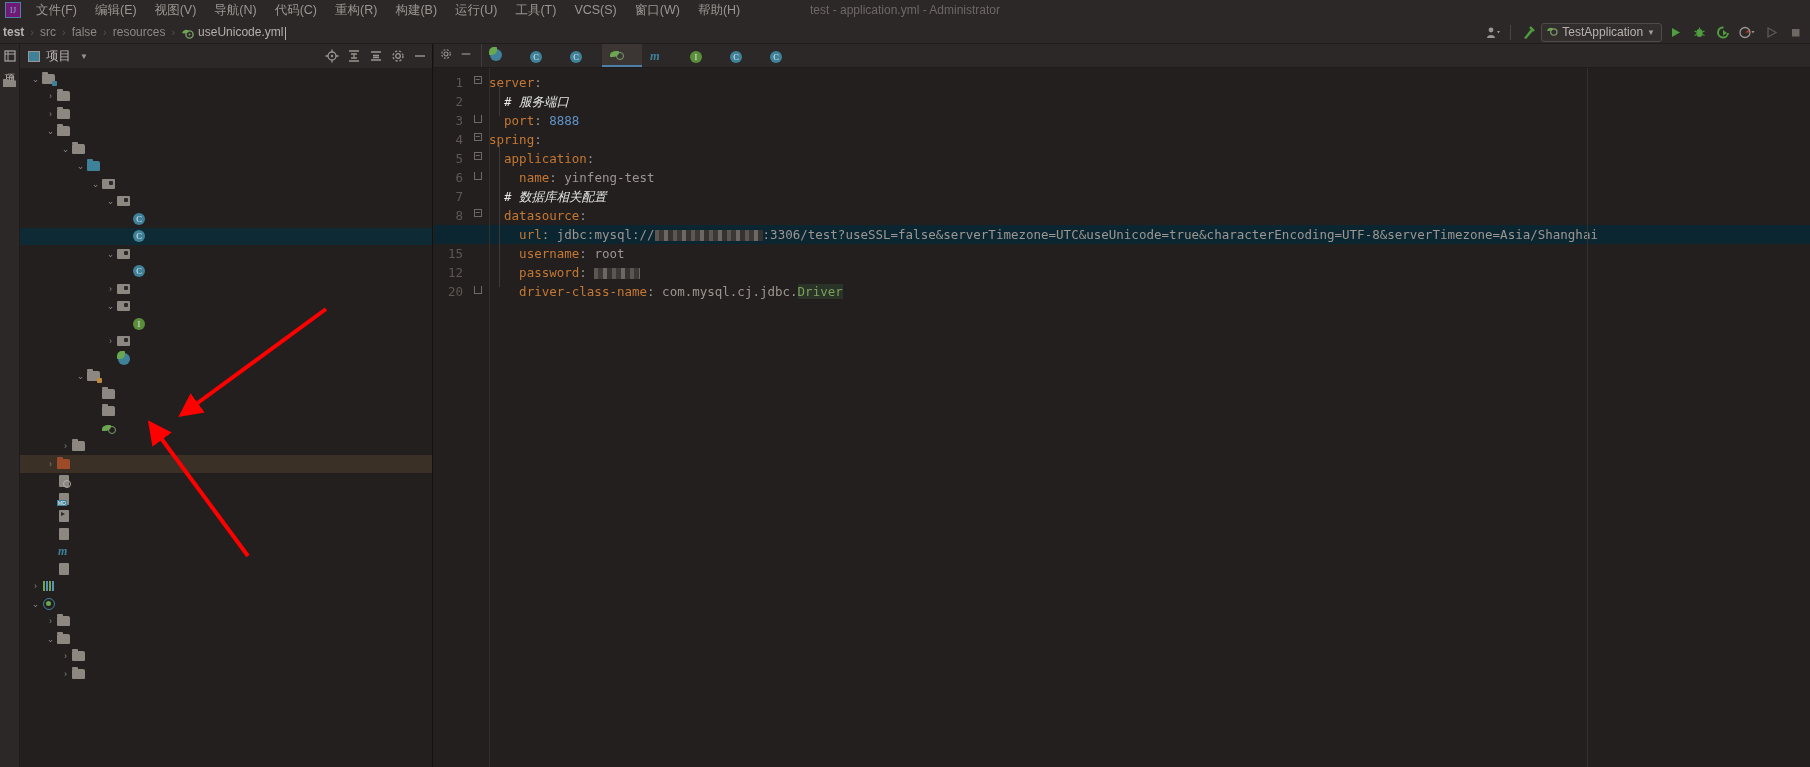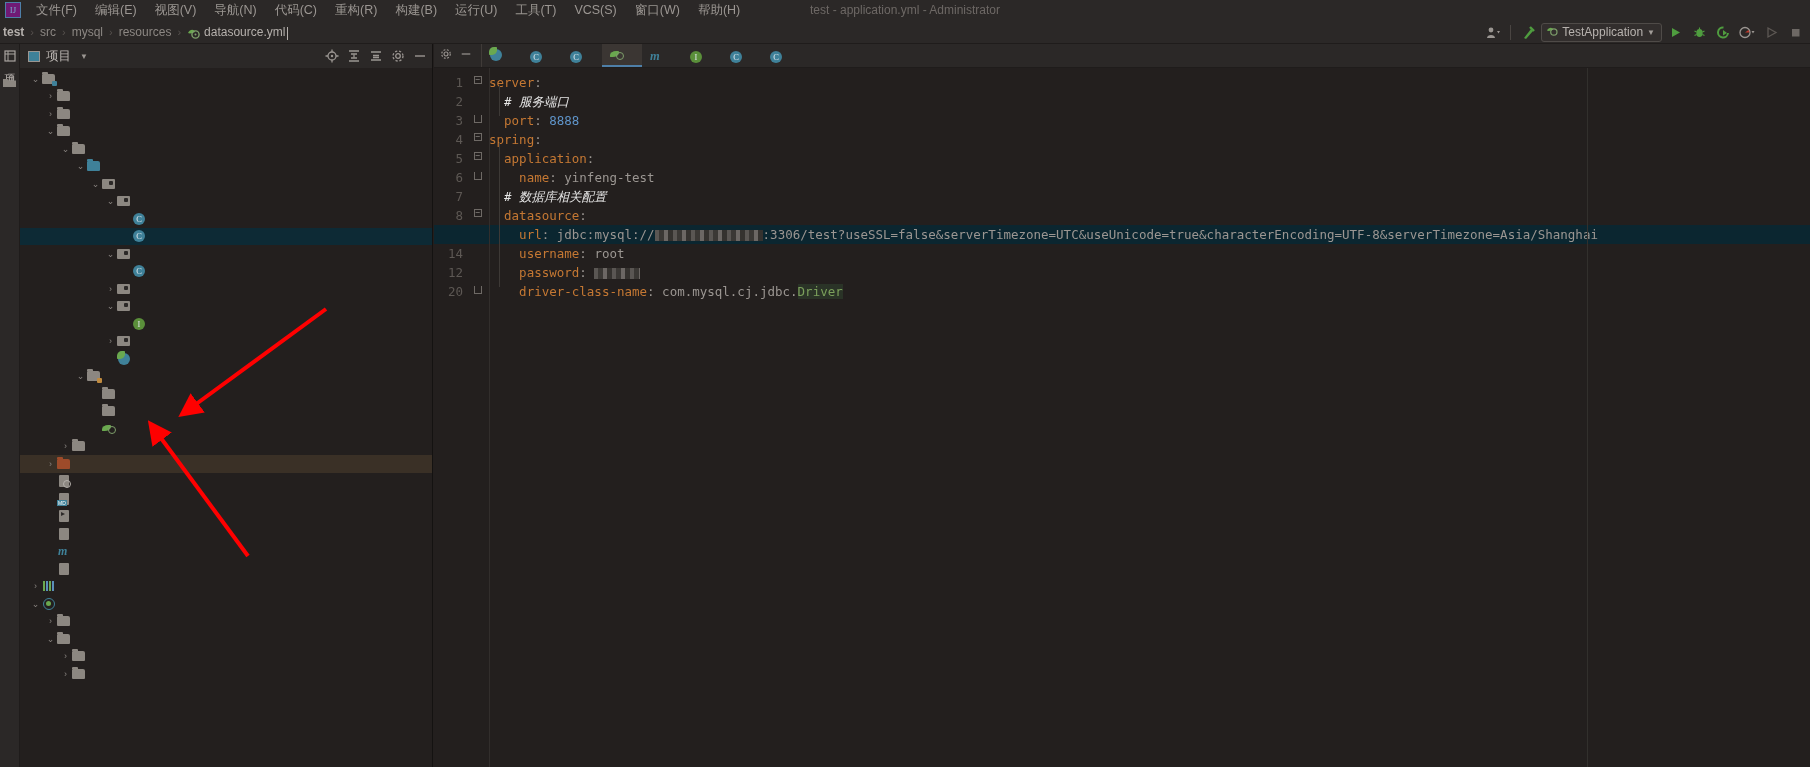--- a/index.html
+++ b/index.html
@@ -340,32 +340,32 @@
   <div class="menu-item">帮助(H)</div>
   <div class="win-title">test - application.yml - Administrator</div>
 </div>
 
 <div class="navbar">
   <div class="breadcrumb">
     <span class="crumb root">test</span>
     <span class="crumb-sep">›</span>
     <span class="crumb">src</span>
     <span class="crumb-sep">›</span>
-    <span class="crumb">mysql</span>
+    <span class="crumb">false</span>
     <span class="crumb-sep">›</span>
     <span class="crumb">resources</span>
     <span class="crumb-sep">›</span>
     <span class="yml-ico">
       <svg width="13" height="13" viewBox="0 0 13 13">
         <path d="M1 6 C3 2, 7 2, 8 5 C6 6, 3 7, 1 6 Z" fill="#6aa84f"></path>
         <circle cx="8.5" cy="7.5" r="3.6" fill="none" stroke="#7d9e6a" stroke-width="1.4"></circle>
         <circle cx="8.5" cy="7.5" r="1" fill="#7d9e6a"></circle>
       </svg>
     </span>
-    <span class="crumb active">datasource.yml</span>
+    <span class="crumb active">useUnicode.yml</span>
     <span class="caret-after"></span>
   </div>
 
   <div class="toolbar-right">
     <div class="tb-btn">
       <svg width="15" height="13" viewBox="0 0 15 13">
         <circle cx="5" cy="4" r="2.4" fill="#9b9692"></circle>
         <path d="M1 12 C1 8, 9 8, 9 12 Z" fill="#9b9692"></path>
         <path d="M11 5 l3 0 l-1.5 2.5 Z" fill="#9b9692"></path>
       </svg>
@@ -801,21 +801,21 @@
       <div class="gutter" id="gutter-host">
           <div class="ln">1</div>
           <div class="ln">2</div>
           <div class="ln">3</div>
           <div class="ln">4</div>
           <div class="ln">5</div>
           <div class="ln">6</div>
           <div class="ln">7</div>
           <div class="ln">8</div>
           <div class="ln">9</div>
-          <div class="ln">14</div>
+          <div class="ln">15</div>
           <div class="ln">12</div>
           <div class="ln">20</div>
         </div>
       <div class="folds" id="fold-host">
           <div class="ln"><span class="fold-m">−</span></div>
           <div class="ln"></div>
           <div class="ln"><span class="fold-m" style="border-top:none">&nbsp;</span></div>
           <div class="ln"><span class="fold-m">−</span></div>
           <div class="ln"><span class="fold-m">−</span></div>
           <div class="ln"><span class="fold-m" style="border-top:none">&nbsp;</span></div>

